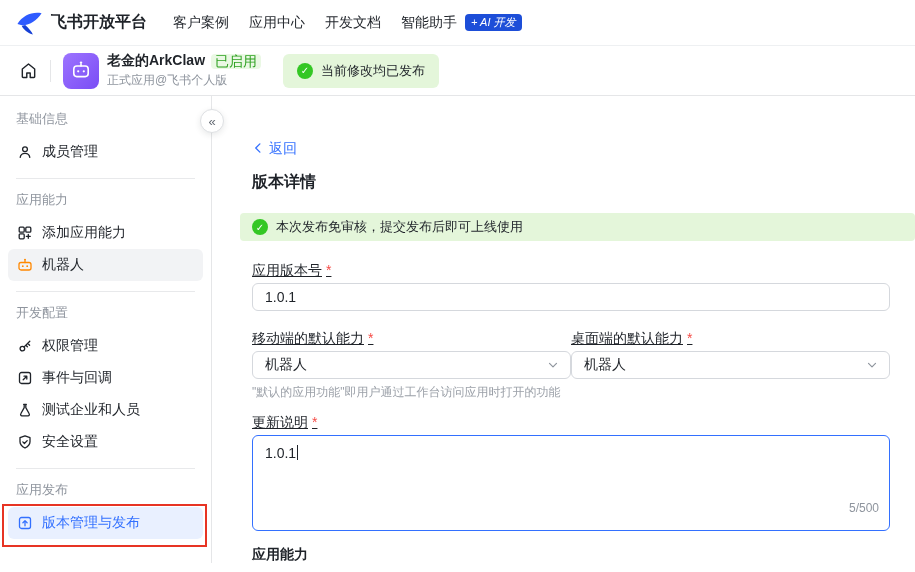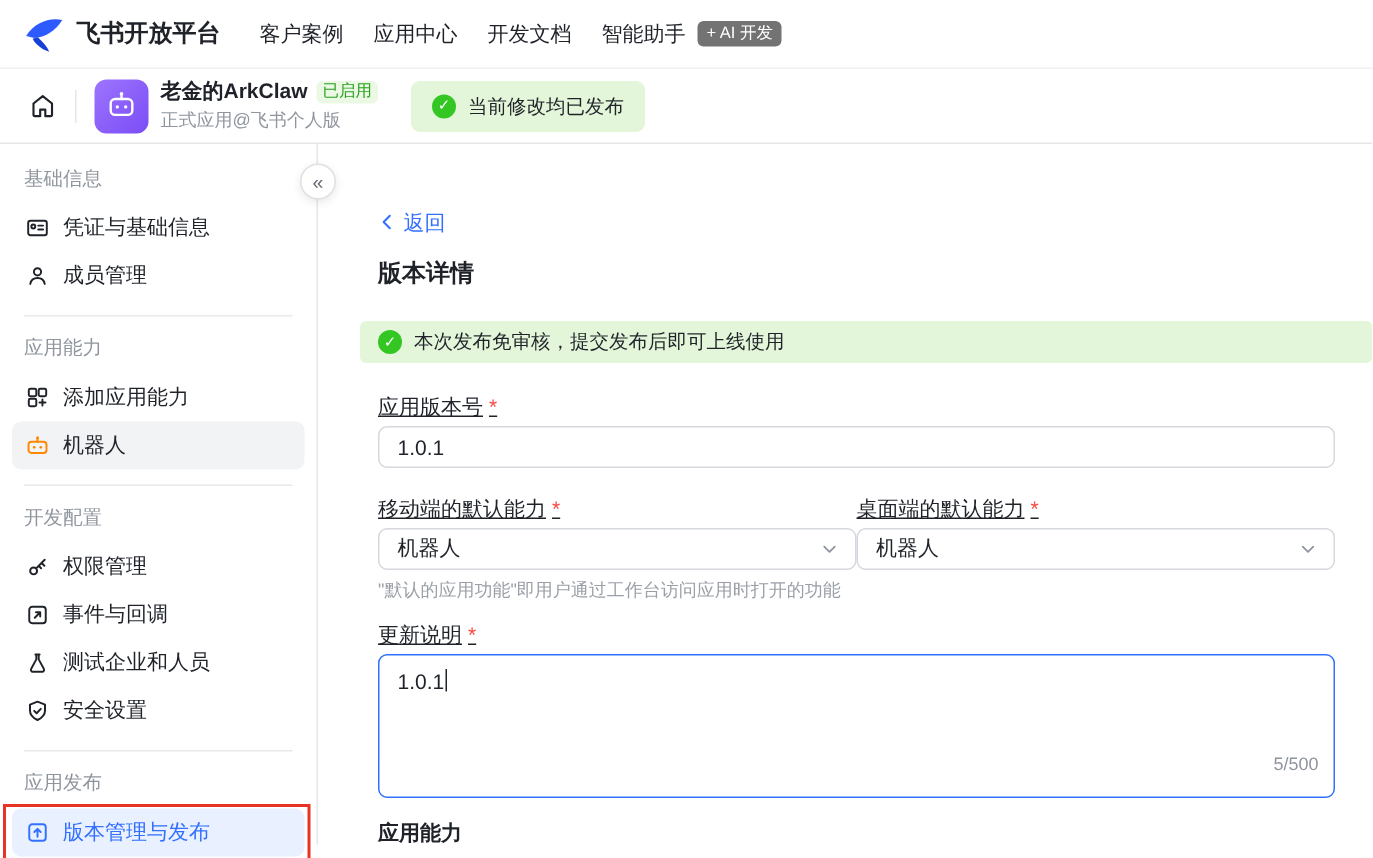--- a/index.html
+++ b/index.html
@@ -7,38 +7,38 @@
     font-family: "Liberation Sans", "DejaVu Sans", sans-serif; color: #1f2329; }
 
   
   .navbar { height: 46px; display: flex; align-items: center; padding: 0 16px;
     border-bottom: 1px solid #eef0f2; }
   .brand { display: flex; align-items: center; gap: 8px; margin-right: 26px; cursor: pointer; }
   .brand-logo { width: 27px; height: 27px; display: flex; }
   .brand-title { font-size: 16px; font-weight: bold; color: #1f2329; }
   .nav-items { display: flex; align-items: center; gap: 20px; }
   .nav-item { font-size: 14px; color: #1f2329; cursor: pointer; }
-  .ai-badge { background: #737373; color: #fff; font-size: 11px; line-height: 1;
-    padding: 3px 6px; border-radius: 4px; margin-left: -12px; cursor: pointer; }
+  .ai-badge { background: #1d4ed8; color: #fff; font-size: 11px; line-height: 1;
+    padding: 3px 6px; border-radius: 4px; margin-left: -12px; cursor: pointer; font-style: italic; }
 
   
   .app-header { height: 50px; display: flex; align-items: center; padding: 0 14px;
     border-bottom: 1px solid #e5e6e8; }
   .home-btn { width: 28px; height: 28px; display: flex; align-items: center;
     justify-content: center; color: #1f2329; cursor: pointer; border-radius: 6px; }
   .home-btn svg { width: 19px; height: 19px; }
   .v-divider { width: 1px; height: 22px; background: #e5e6e8; margin: 0 12px 0 8px; }
   .avatar { width: 36px; height: 36px; border-radius: 8px; flex-shrink: 0;
     background: linear-gradient(135deg, #9d74ff, #7a4df5);
     display: flex; align-items: center; justify-content: center; }
   .avatar svg { width: 24px; height: 24px; }
   .app-meta { margin-left: 8px; }
   .app-name-row { display: flex; align-items: center; gap: 6px; }
   .app-name { font-size: 14px; font-weight: bold; }
-  .enabled-badge { font-size: 11px; line-height: 15px; color: #2ea121; background: #eaf8e4;
+  .enabled-badge { font-size: 14px; line-height: 15px; color: #2ea121; background: #eaf8e4;
     border-radius: 4px; padding: 0 4px; text-align: center; }
   .app-subtitle { font-size: 12px; color: #8f959e; margin-top: 2px; }
   .publish-pill { margin-left: 22px; background: #e4f6da; border-radius: 6px; height: 34px;
     display: flex; align-items: center; gap: 8px; padding: 0 14px; font-size: 13px; }
   .check-circle { width: 16px; height: 16px; border-radius: 50%; background: #34c724;
     color: #fff; font-size: 10px; font-weight: bold; display: flex; align-items: center;
     justify-content: center; flex-shrink: 0; }
 
   
   .body { display: flex; height: 467px; position: relative; }
@@ -141,30 +141,20 @@
     <span>当前修改均已发布</span>
   </div>
 </div>
 
 <div class="body">
 
   <div class="sidebar">
 
     <div class="section-title">基础信息</div>
 
-    <div class="side-item">
-      <span class="icon">
-        <svg viewBox="0 0 16 16" fill="none" stroke="currentColor" stroke-width="1.3" stroke-linecap="round">
-          <rect x="1.8" y="3.2" width="12.4" height="9.6" rx="1.5"></rect>
-          <circle cx="5.2" cy="7" r="1.3"></circle>
-          <path d="M8.5 6.4h3.2M8.5 9h3.2"></path>
-        </svg>
-      </span>
-      <span>凭证与基础信息</span>
-    </div>
 
     <div class="side-item">
       <span class="icon">
         <svg viewBox="0 0 16 16" fill="none" stroke="currentColor" stroke-width="1.3" stroke-linecap="round">
           <circle cx="8" cy="5.2" r="2.4"></circle>
           <path d="M3.2 13.3c.4-2.6 2.3-4 4.8-4s4.4 1.4 4.8 4"></path>
         </svg>
       </span>
       <span>成员管理</span>
     </div>

